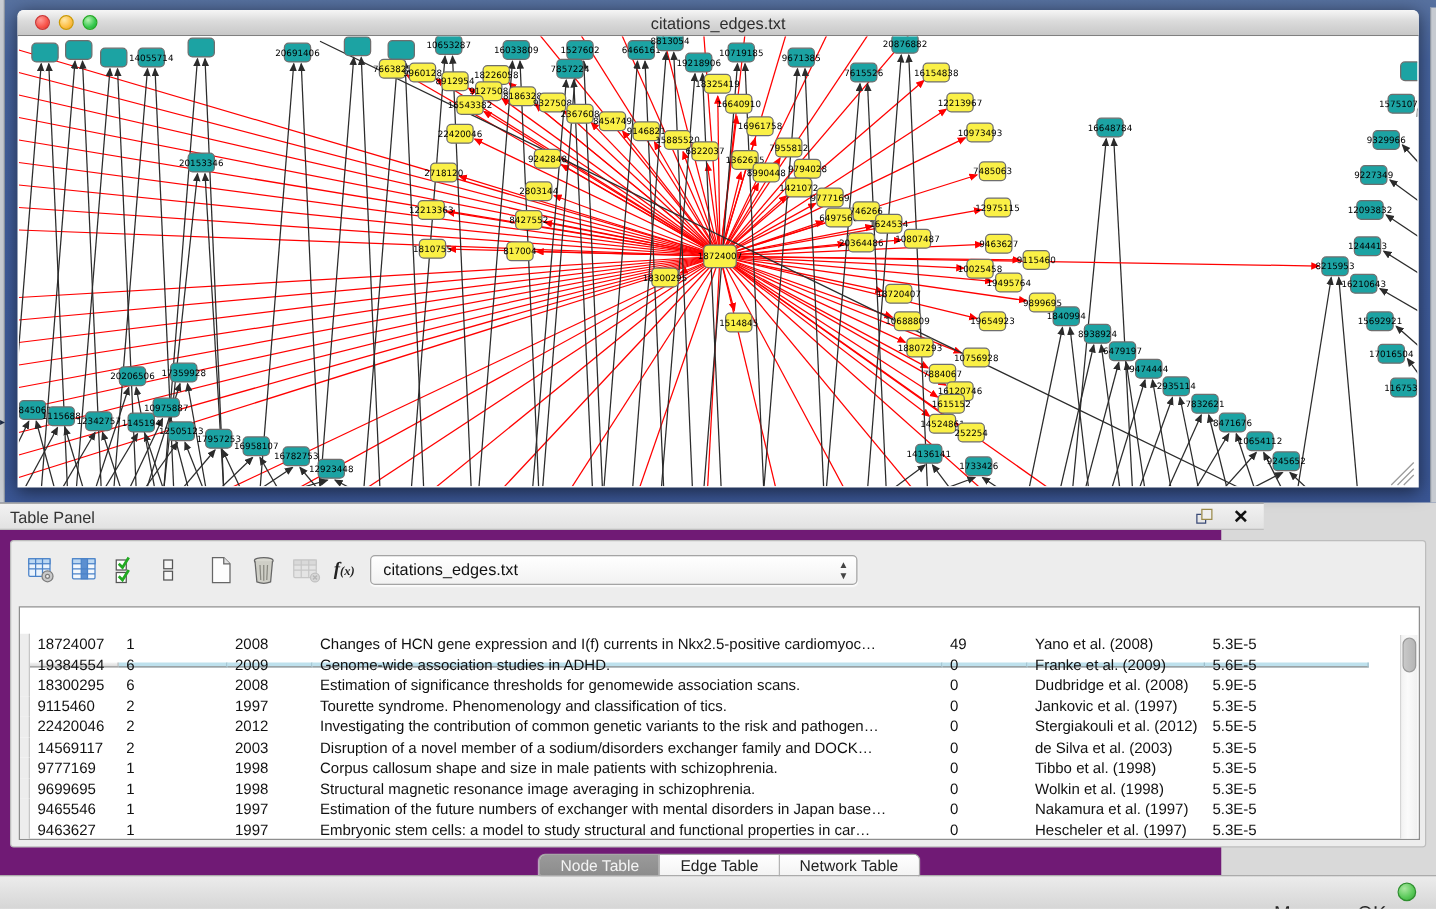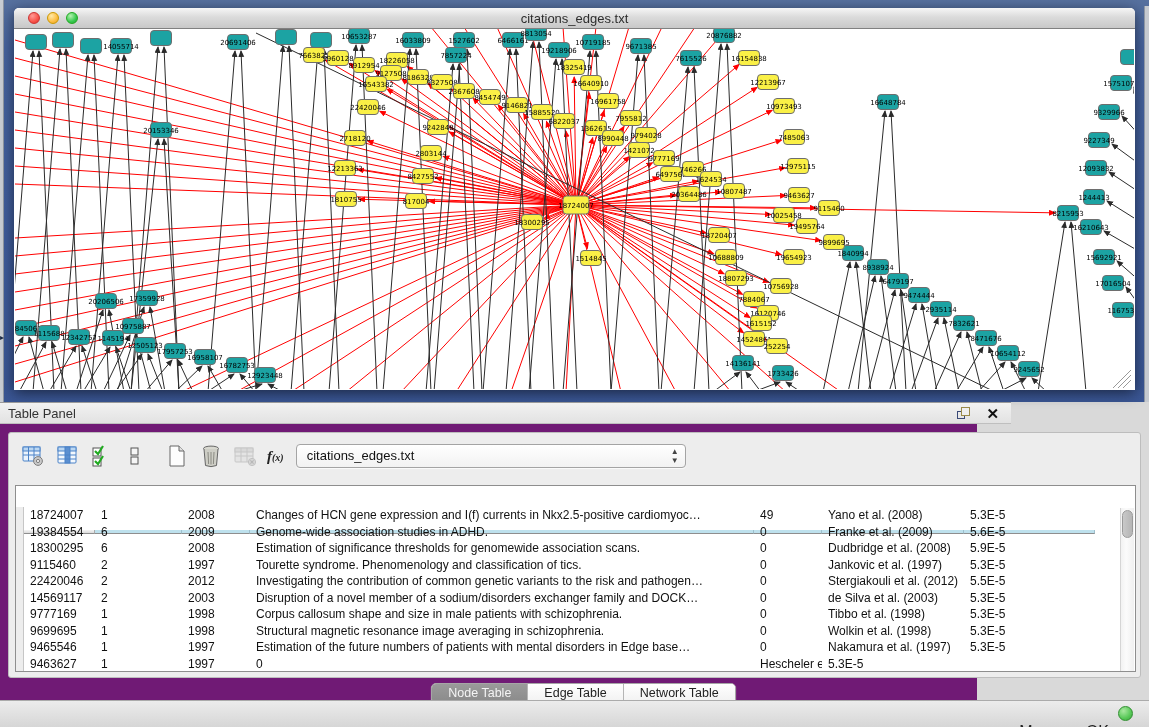--- a/index.html
+++ b/index.html
@@ -720,30 +720,31 @@
             <div class="cell">Structural magnetic resonance image averaging in schizophrenia.</div>
             <div class="cell">0</div>
             <div class="cell">Wolkin et al. (1998)</div>
             <div class="cell">5.3E-5</div>
           </div>
           <div class="trow">
             <div class="cell strip"></div>
             <div class="cell">9465546</div>
             <div class="cell">1</div>
             <div class="cell">1997</div>
-            <div class="cell">Estimation of the future numbers of patients with mental disorders in Edge base…</div>
+            <div class="cell">Estimation of the future numbers of exchanger with mental disorders in Japan base…</div>
             <div class="cell">0</div>
             <div class="cell">Nakamura et al. (1997)</div>
             <div class="cell">5.3E-5</div>
           </div>
           <div class="trow">
             <div class="cell strip"></div>
             <div class="cell">9463627</div>
             <div class="cell">1</div>
             <div class="cell">1997</div>
+            <div class="cell">Embryonic stem cells: a model to study structural and functional properties in car…</div>
             <div class="cell">0</div>
             <div class="cell">Hescheler et al. (1997)</div>
             <div class="cell">5.3E-5</div>
           </div>
         </div>
       <div class="vscroll">
         <div class="vthumb"></div>
       </div>
     </div>
 

